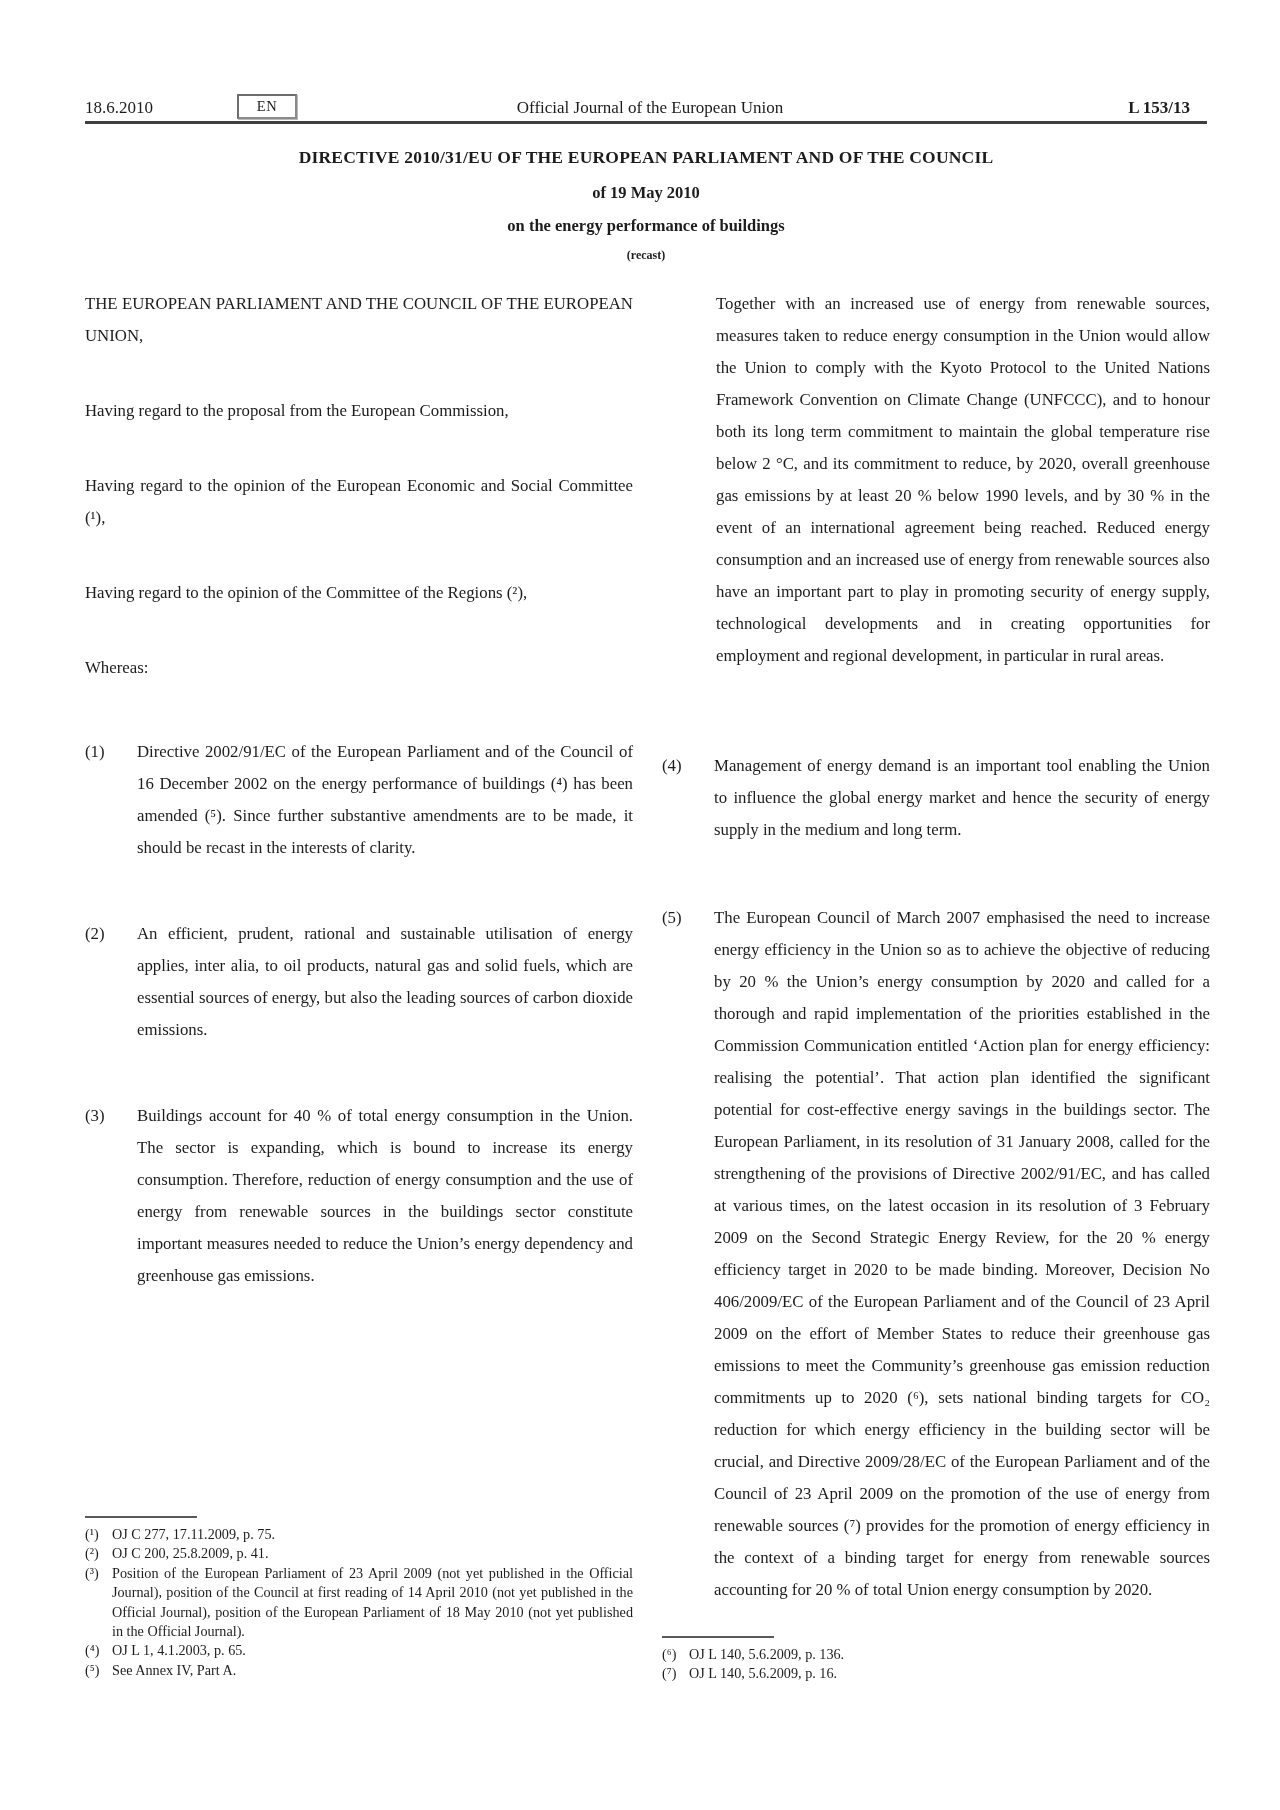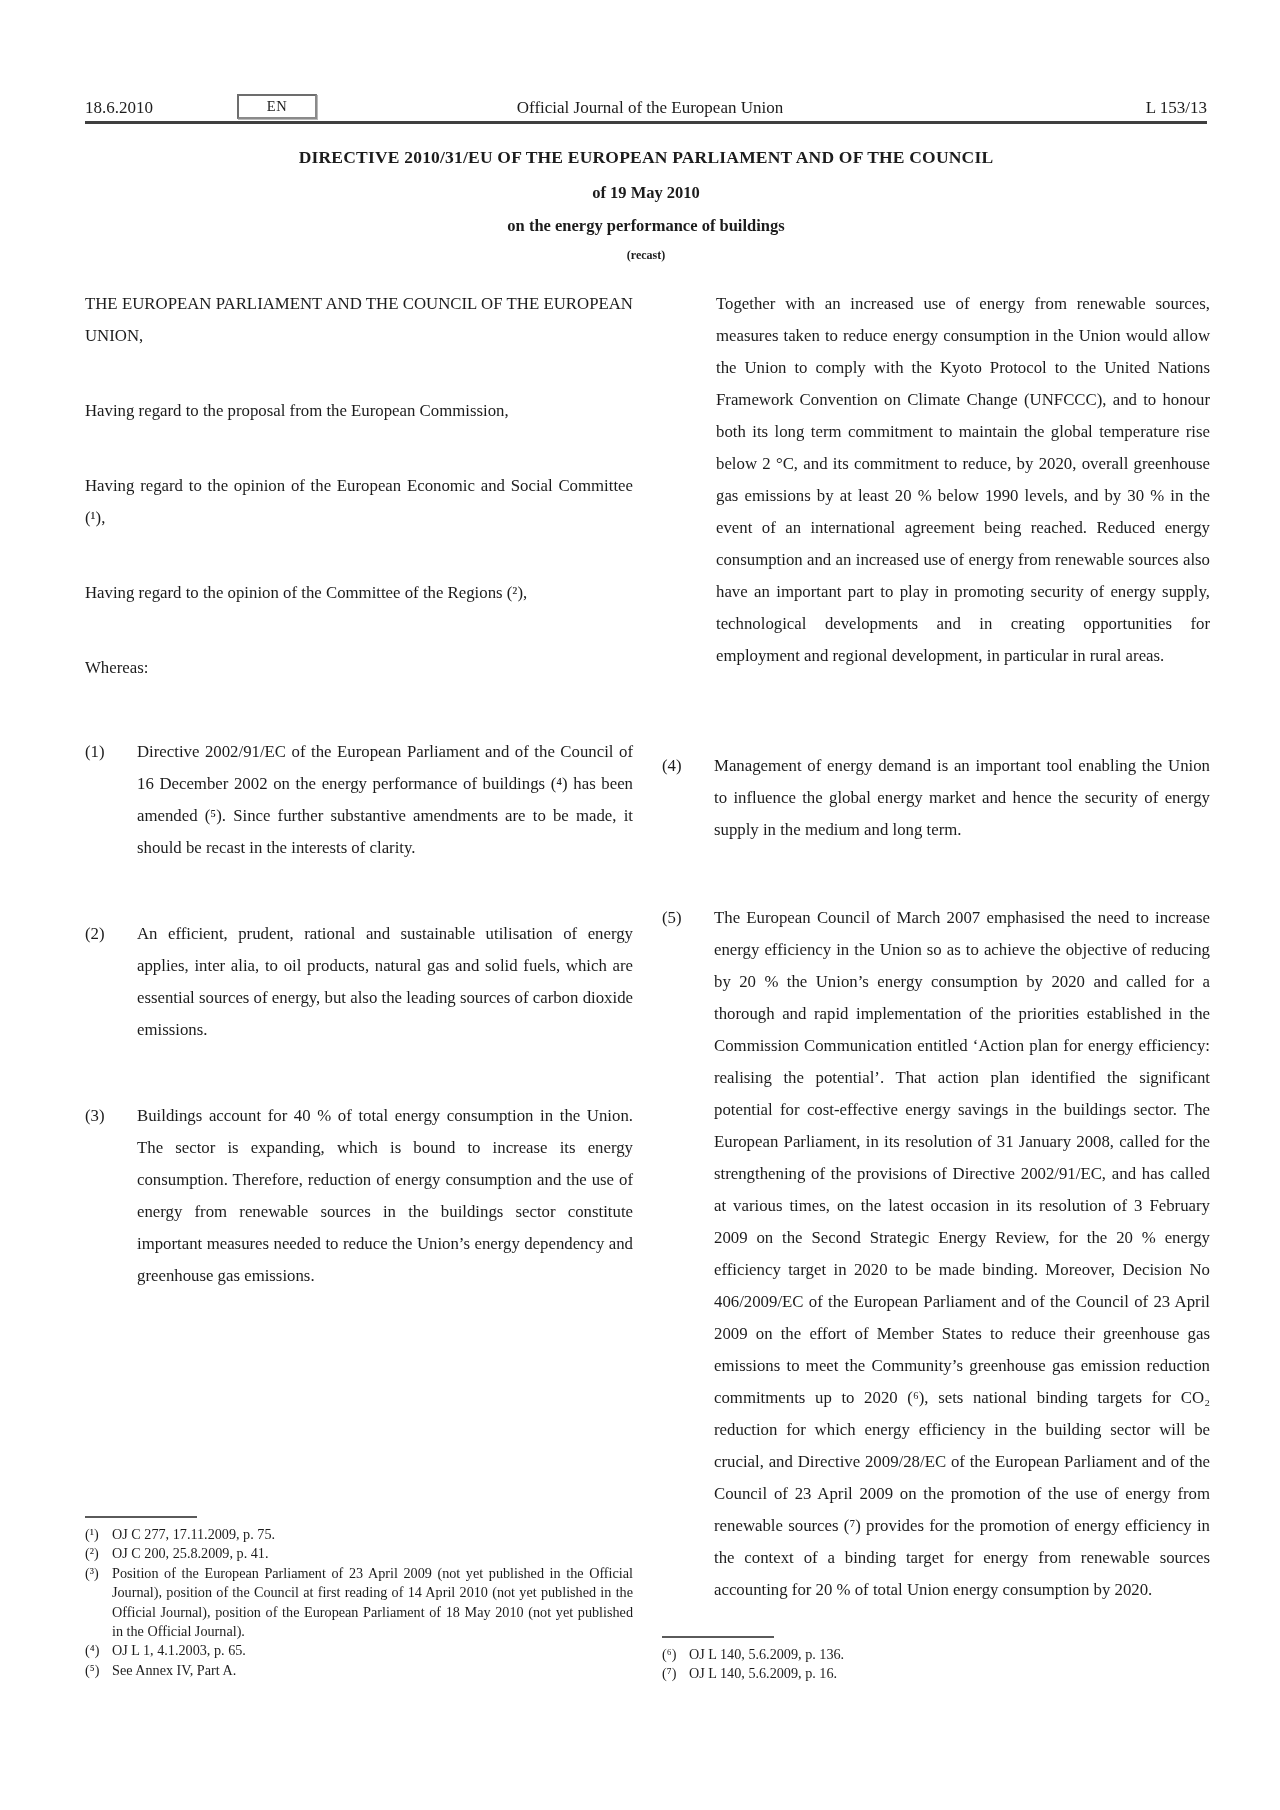--- a/index.html
+++ b/index.html
@@ -11,29 +11,29 @@
     color:#1c1c1c;
     font-family:"Liberation Serif","DejaVu Serif",serif;
     overflow:hidden;
   }
 
   
   .header { position:absolute; left:85px; top:80px; width:1122px; height:26px; font-size:17px;margin-top:16px; }
   .header-date { position:absolute; left:0; top:2px; }
   .lang-box {
     position:absolute; left:152px; top:-2px;
-    width:80px; height:25px;
+    width:60px; height:25px;
     border:2px solid #8a8a8a;
     border-top-color:#6d6d6d; border-left-color:#6d6d6d;
     box-shadow:1px 1px 0 #b9b9b9;
     display:flex; align-items:center; justify-content:center;
     font-size:14.5px; letter-spacing:.5px;
   }
   .journal { position:absolute; left:8px; right:0; top:2px; text-align:center; }
-  .pageref { position:absolute; right:0; top:2px; }
+  .pageref { position:absolute; right:17px; top:2px;font-weight:bold; }
   .header-rule { position:absolute; left:85px; top:121px; width:1122px; border-top:3px solid #3f3f3f; }
 
   
   .doc-title { position:absolute; left:85px; top:147px; width:1122px; text-align:center; font-weight:bold; }
   .t1 { font-size:17.5px; letter-spacing:.2px; }
   .t2 { font-size:16.5px; margin-top:15px; }
   .t3 { font-size:16.5px; margin-top:13px; }
   .t4 { font-size:12px;   margin-top:12px; }
 
   

